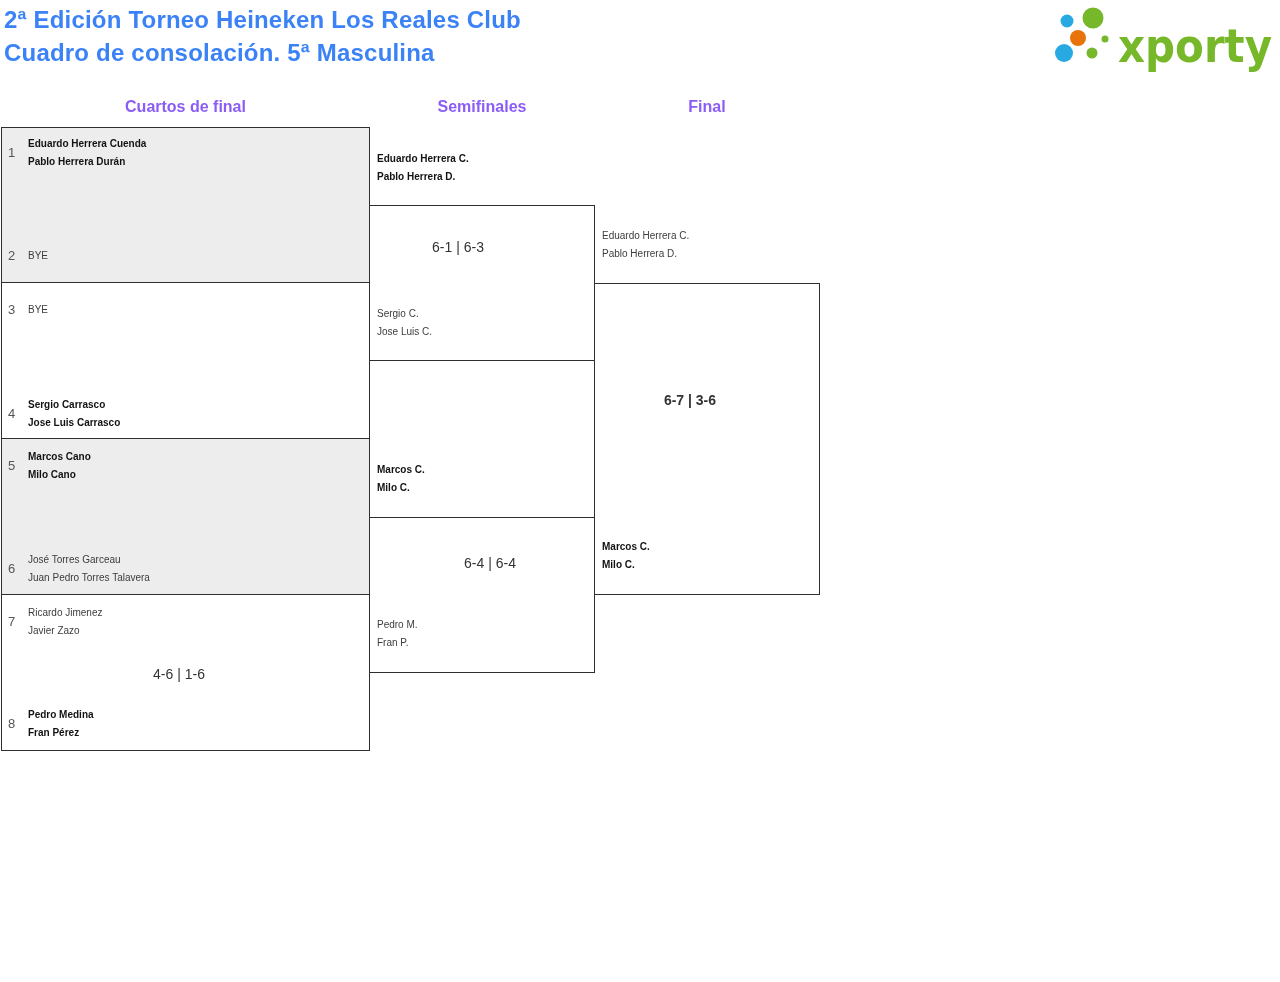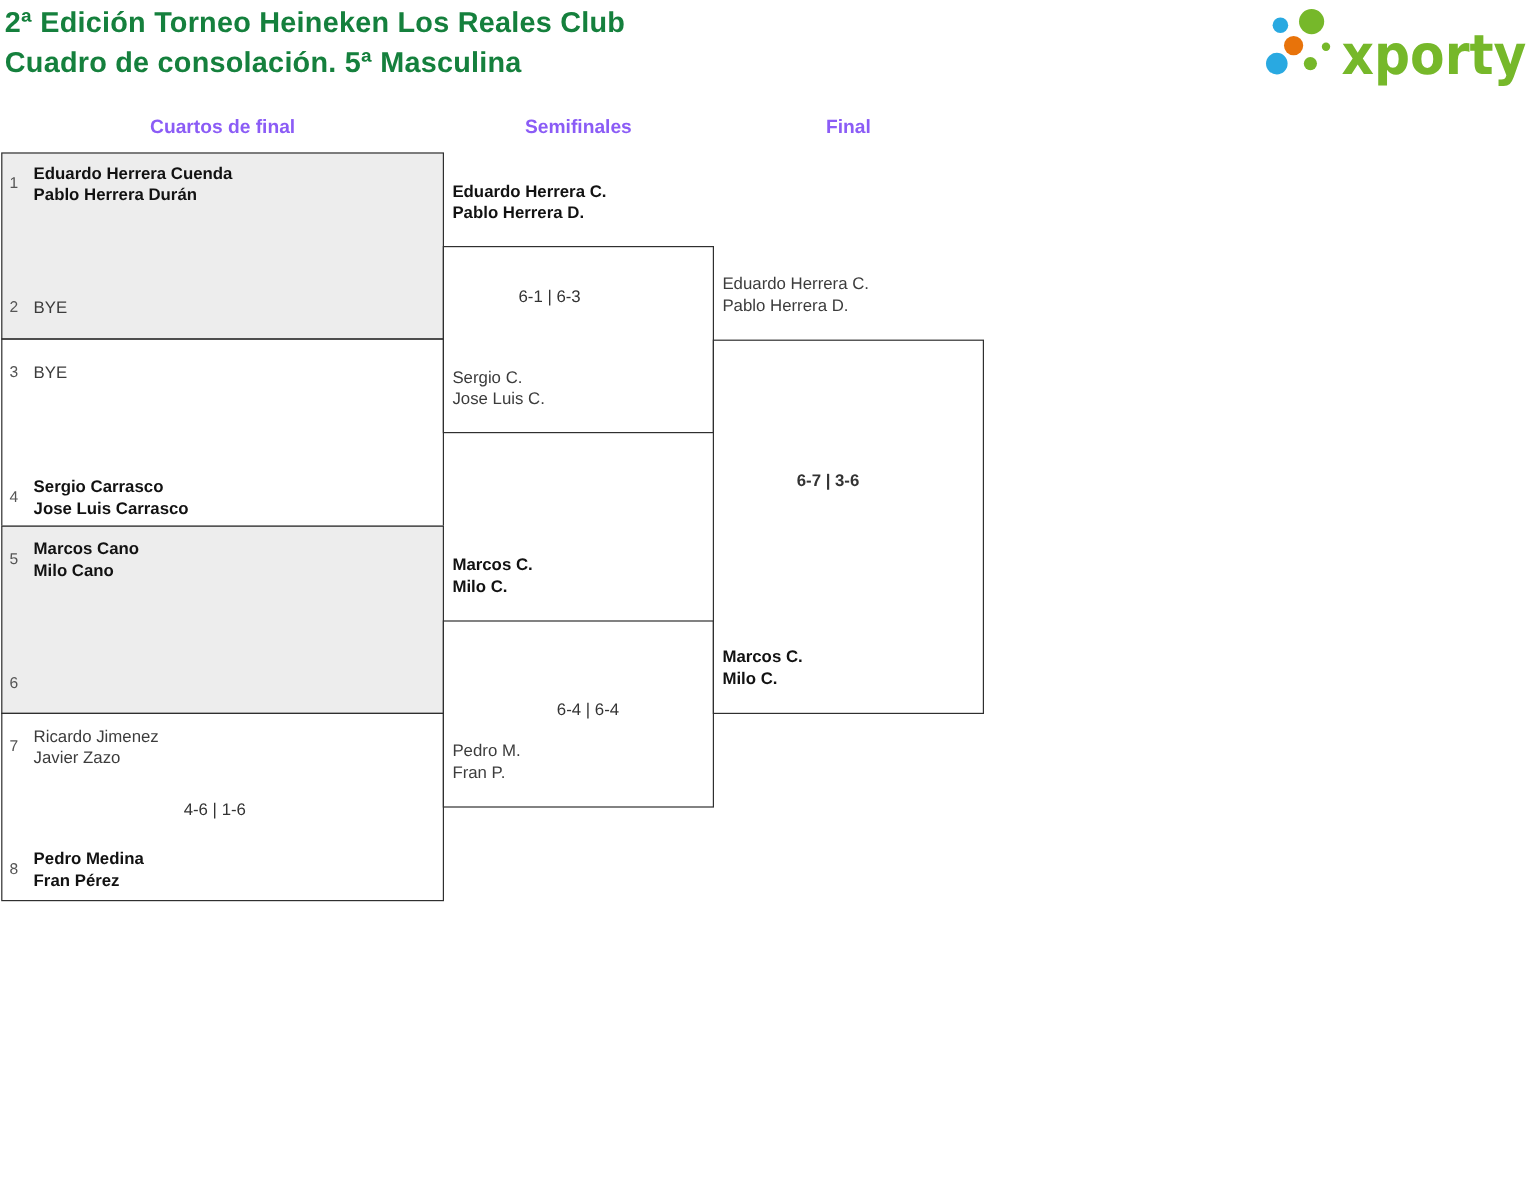--- a/index.html
+++ b/index.html
@@ -9,21 +9,21 @@
     height: 982px;
     background: #ffffff;
     font-family: "Liberation Sans", sans-serif;
     overflow: hidden;
   }
   .abs { position: absolute; white-space: nowrap; }
   .title-line {
     font-size: 24px;
     line-height: 33px;
     font-weight: 700;
-    color: #15803d;
+    color: #3b82f6;
     letter-spacing: 0.2px;
   }
   .round-header {
     position: absolute;
     top: 98px;
     text-align: center;
     font-size: 16px;
     line-height: 18px;
     font-weight: 700;
     color: #8b5cf6;
@@ -36,21 +36,21 @@
   }
   .box.shaded { background: #ededed; }
   .seed {
     position: absolute;
     font-size: 13px;
     line-height: 18px;
     color: #555555;
   }
   .team {
     position: absolute;
-    font-size: 14px;
+    font-size: 10px;
     line-height: 18px;
     color: #3c3c3c;
     white-space: nowrap;
   }
   .team.winner { font-weight: 700; color: #121212; }
   .score {
     position: absolute;
     font-size: 14px;
     line-height: 18px;
     color: #333333;
@@ -111,20 +111,24 @@
     <div>Sergio Carrasco</div>
     <div>Jose Luis Carrasco</div>
   </div>
 
   <div class="seed" style="left:8px; top:457px;">5</div>
   <div class="team winner" style="left:28px; top:448px;">
     <div>Marcos Cano</div>
     <div>Milo Cano</div>
   </div>
   <div class="seed" style="left:8px; top:560px;">6</div>
+  <div class="team" style="left:28px; top:551px;">
+    <div>José Torres Garceau</div>
+    <div>Juan Pedro Torres Talavera</div>
+  </div>
 
   <div class="seed" style="left:8px; top:613px;">7</div>
   <div class="team" style="left:28px; top:604px;">
     <div>Ricardo Jimenez</div>
     <div>Javier Zazo</div>
   </div>
   <div class="score" style="left:1px; top:665px; width:356px;">4-6 | 1-6</div>
   <div class="seed" style="left:8px; top:715px;">8</div>
   <div class="team winner" style="left:28px; top:706px;">
     <div>Pedro Medina</div>
@@ -138,21 +142,21 @@
   <div class="score" style="left:369px; top:238px; width:178px;">6-1 | 6-3</div>
   <div class="team" style="left:377px; top:305px;">
     <div>Sergio C.</div>
     <div>Jose Luis C.</div>
   </div>
 
   <div class="team winner" style="left:377px; top:461px;">
     <div>Marcos C.</div>
     <div>Milo C.</div>
   </div>
-  <div class="score" style="left:369px; top:582px; width:242px;">6-4 | 6-4</div>
+  <div class="score" style="left:369px; top:554px; width:242px;">6-4 | 6-4</div>
   <div class="team" style="left:377px; top:616px;">
     <div>Pedro M.</div>
     <div>Fran P.</div>
   </div>
 
   <div class="team" style="left:602px; top:227px;">
     <div>Eduardo Herrera C.</div>
     <div>Pablo Herrera D.</div>
   </div>
   <div class="score" style="left:594px; top:391px; width:192px;font-weight:bold;">6-7 | 3-6</div>

